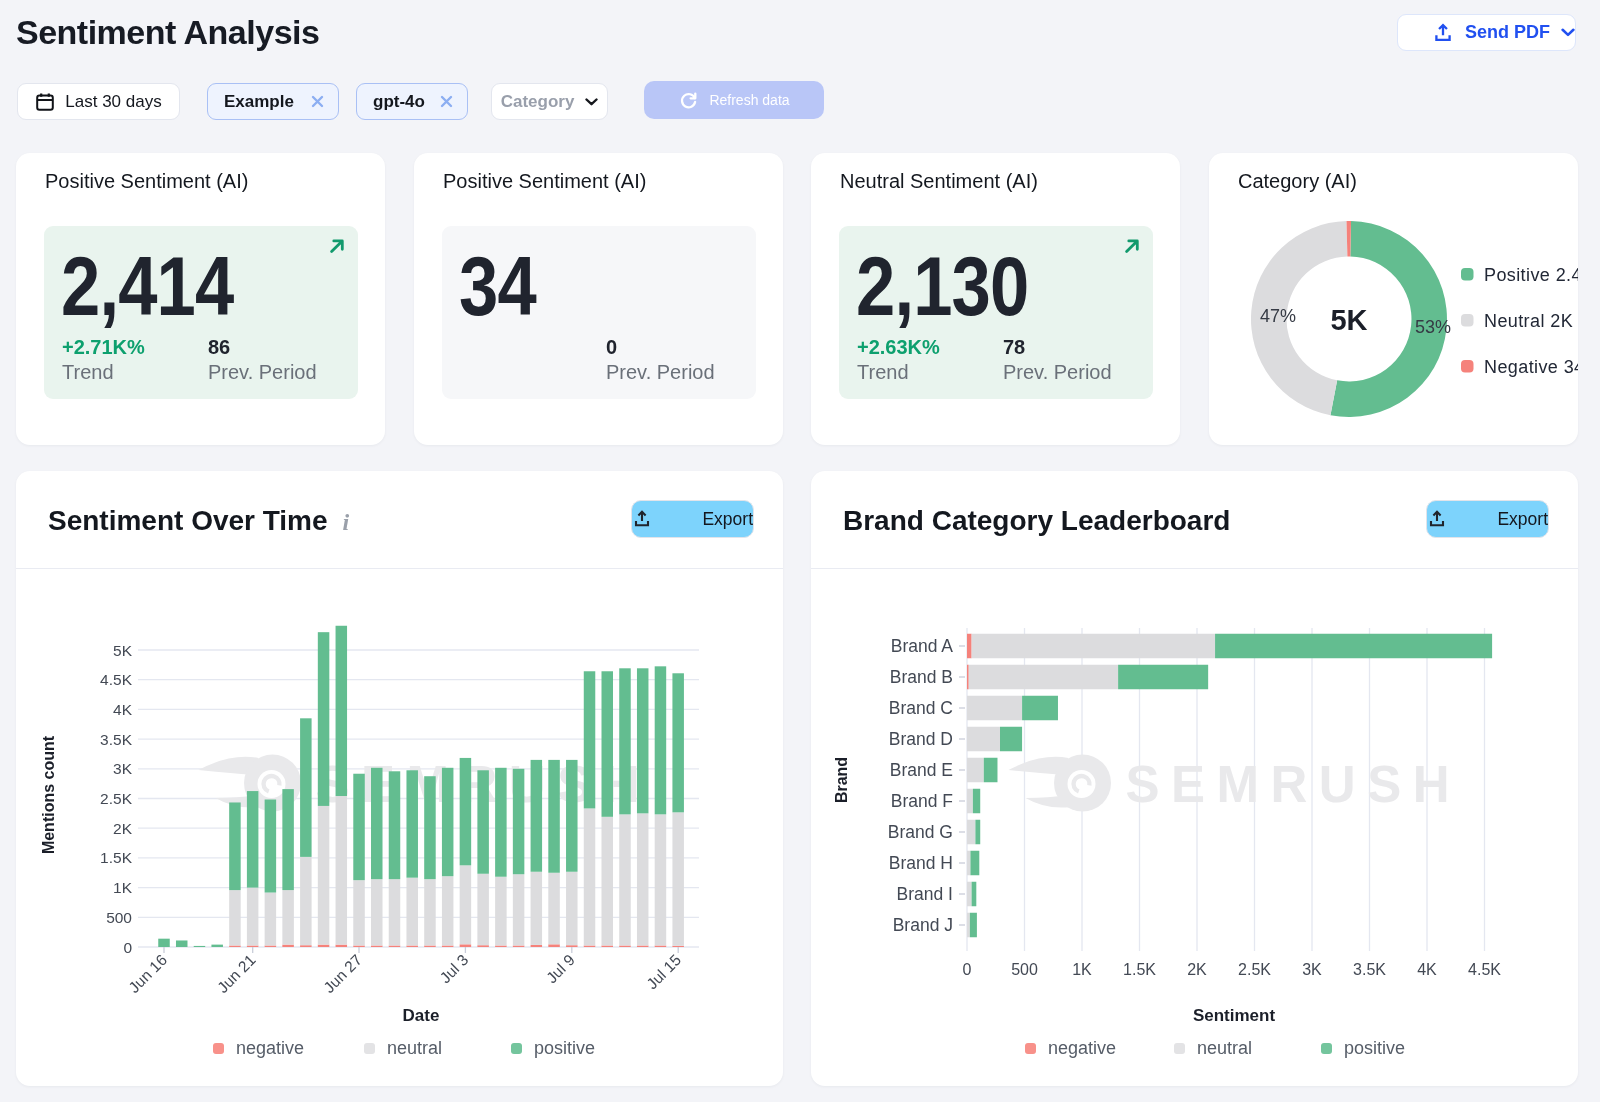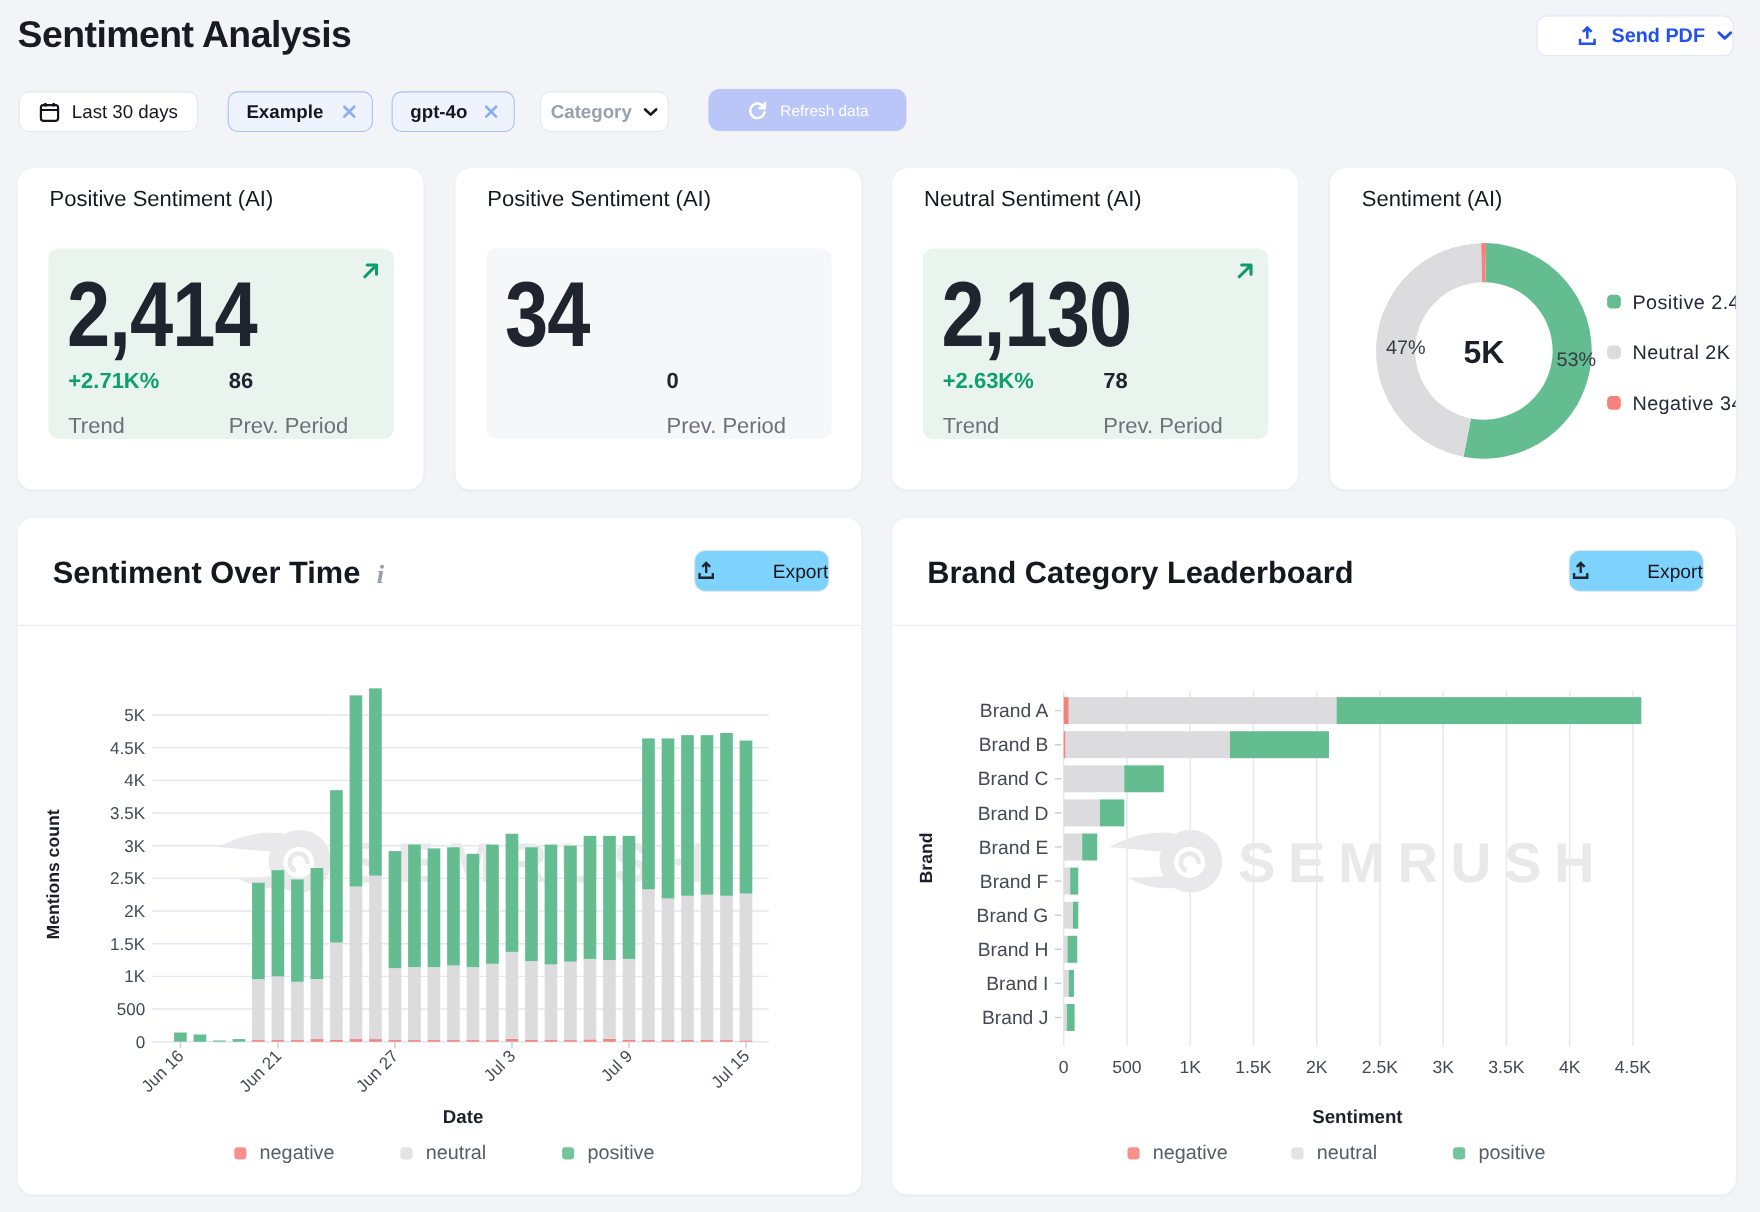--- a/index.html
+++ b/index.html
@@ -10,21 +10,21 @@
 .chip{position:absolute;top:83px;height:37px;display:flex;align-items:center;justify-content:space-between;background:#eef3fe;border:1px solid #a9c0f5;border-radius:9px;font-weight:bold;font-size:17px;color:#14171e;padding:0 14px 0 16px}
 #category{left:491px;top:83px;width:117px;height:37px;color:#999fab;font-weight:bold;gap:11px}
 #refresh{position:absolute;left:644px;top:81px;width:180px;height:38px;background:#b9c6f7;border-radius:10px;display:flex;align-items:center;justify-content:center;gap:10px;color:#fff;font-size:14px}
 .card{position:absolute;background:#fff;border-radius:14px;box-shadow:0 1px 3px rgba(25,30,50,.05);overflow:hidden}
 .card-title{position:absolute;left:29px;top:17px;font-size:20px;font-weight:normal;color:#14181f}
 .tile{position:absolute;left:28px;top:73px;width:314px;height:173px;border-radius:9px}
 .tile-arrow{position:absolute;right:13px;top:12px}
 .big{position:absolute;left:17px;top:18px;font-size:84px;line-height:84px;font-weight:bold;letter-spacing:-1px;color:#20242e;transform:scaleX(0.84);transform-origin:left}
 .kv{position:absolute;top:110px}
 .kv-val{font-size:20px;font-weight:bold;color:#20242e}
-.kv-lab{font-size:20px;color:#6a7079;margin-top:18px}
+.kv-lab{font-size:20px;color:#6a7079;margin-top:2px}
 .panel{position:absolute;top:471px;width:767px;height:615px;background:#fff;border-radius:14px;box-shadow:0 1px 3px rgba(25,30,50,.05)}
 .panel-title{position:absolute;left:32px;top:34px;font-size:28px;font-weight:bold;color:#14181f}
 .info-i{font-family:"Liberation Serif",serif;font-style:italic;font-weight:bold;font-size:24px;color:#9aa0aa;margin-left:15px}
 .divider{position:absolute;left:0;top:97px;width:100%;height:1px;background:#e9ebf2}
 .export{position:absolute;top:29px;right:29px;width:123px;height:38px;background:#7dd3fc;border:1px solid #e2e4ea;border-radius:10px;display:flex;align-items:center;justify-content:space-between;gap:12px;font-size:17.5px;color:#14171e}
 .chart{position:absolute;left:0;top:98px}
 </style></head><body>
 <h1>Sentiment Analysis</h1>
 <div class="btn" id="sendpdf">
     <svg width="22" height="22" viewBox="0 0 20 20" fill="none">
@@ -98,21 +98,21 @@
         <div class="kv-val" style="color:#0da06e">+2.63K%</div>
         <div class="kv-lab">Trend</div>
       </div>
       <div class="kv" style="left:164px">
         <div class="kv-val">78</div>
         <div class="kv-lab">Prev. Period</div>
       </div>
     </div>
   </div>
 <div class="card" style="left:1209px;top:153px;width:369px;height:292px">
-    <div class="card-title">Sentiment (AI)</div>
+    <div class="card-title">Category (AI)</div>
     <div class="abs" style="left:0;top:0"><svg width="369" height="292" viewBox="0 0 369 292" font-family="Liberation Sans, sans-serif">
         <path d="M142.05,68.02 A98,98 0 1 1 121.44,262.23 L128.16,227.37 A62.5,62.5 0 1 0 141.31,103.51 Z" fill="#63bd90"></path>
         <path d="M121.44,262.23 A98,98 0 0 1 137.50,68.03 L138.40,103.52 A62.5,62.5 0 0 0 128.16,227.37 Z" fill="#dcdcde"></path>
         <path d="M137.50,68.03 A98,98 0 0 1 142.05,68.02 L141.31,103.51 A62.5,62.5 0 0 0 138.40,103.52 Z" fill="#f5827b"></path>
         <text x="140" y="177" text-anchor="middle" font-size="29" font-weight="bold" fill="#1b1f29">5K</text>
         <text x="69" y="169" text-anchor="middle" font-size="18" fill="#363b45">47%</text>
         <text x="224" y="180" text-anchor="middle" font-size="18" fill="#363b45">53%</text>
         <rect x="252" y="115" width="12.5" height="12.5" rx="4" fill="#63bd90"></rect>
         <text x="275" y="127.5" font-size="18" letter-spacing="0.4" fill="#222836">Positive 2.4K (53%)</text>
         <rect x="252" y="161" width="12.5" height="12.5" rx="4" fill="#dcdcde"></rect>

